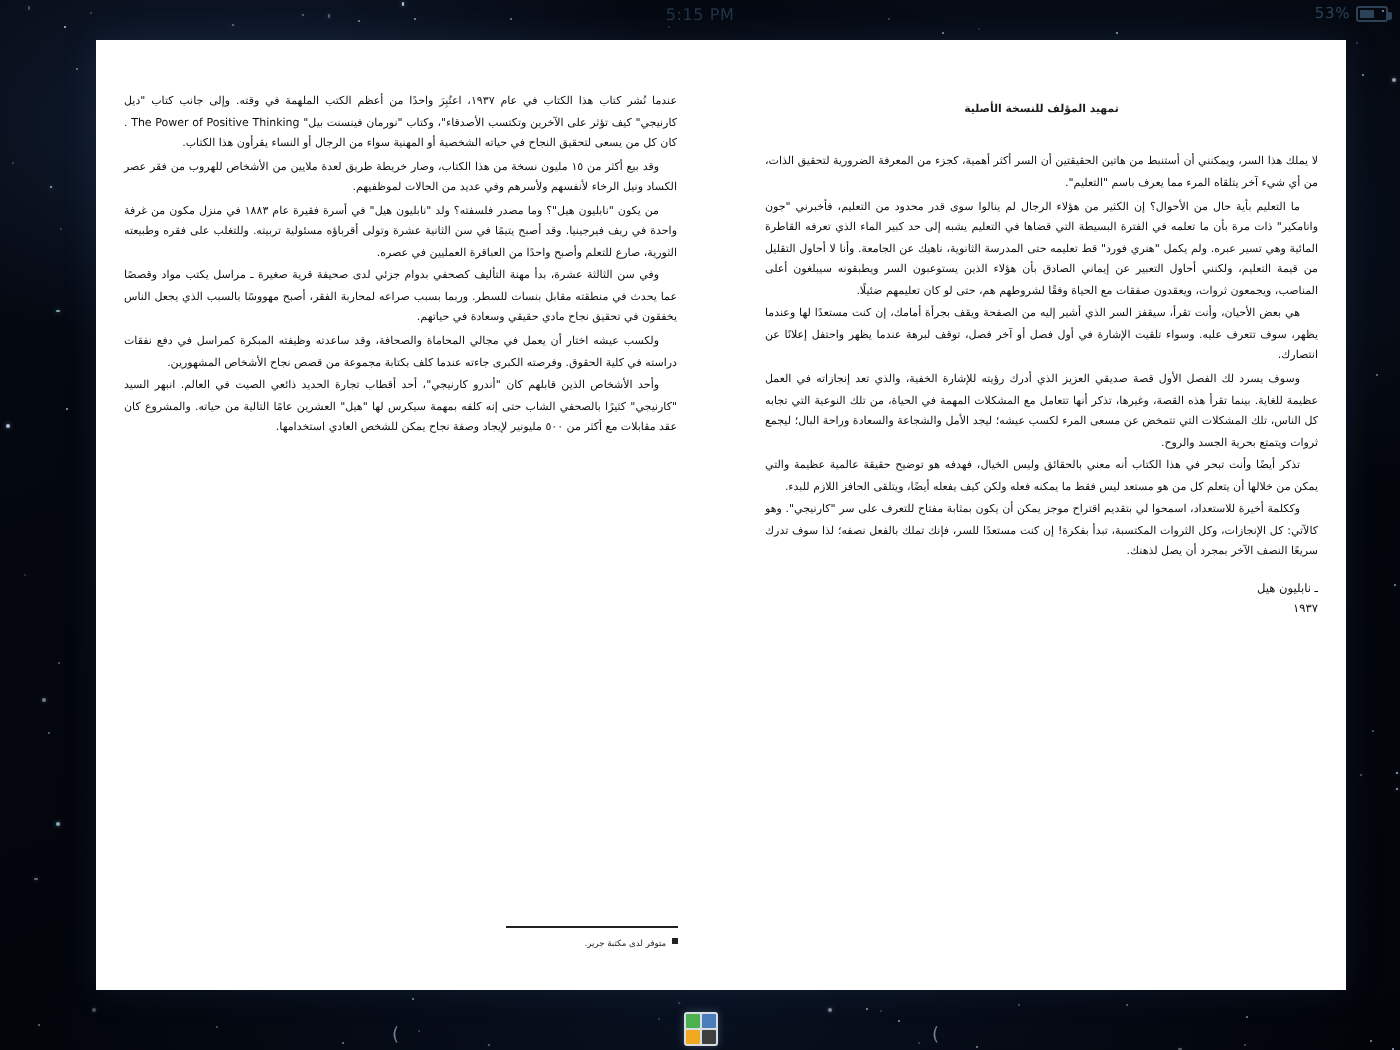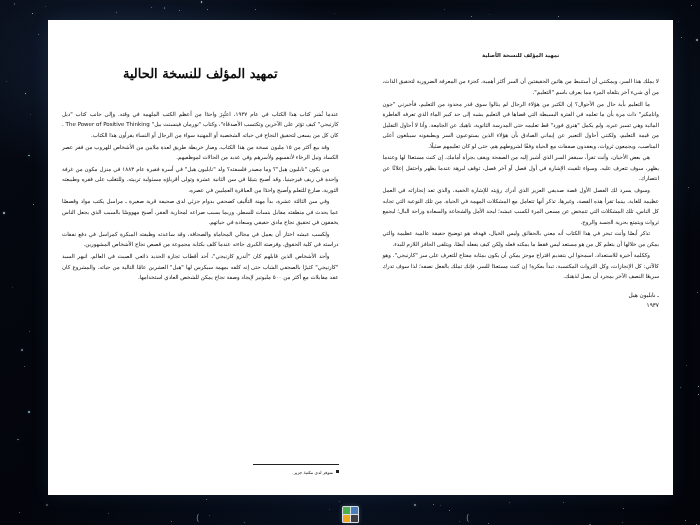--- a/index.html
+++ b/index.html
@@ -298,39 +298,47 @@
       <div class="star" style="left: 207px; top: 67.7px; width: 1px; height: 1px; opacity: 0.53; background: rgb(207, 226, 245);"></div>
       <div class="star" style="left: 2.8px; top: 211.9px; width: 2px; height: 2px; opacity: 0.84; background: rgb(207, 226, 245); box-shadow: rgba(180, 215, 255, 0.6) 0px 0px 2px;"></div>
       <div class="star" style="left: 488.6px; top: 14.3px; width: 1px; height: 1px; opacity: 0.21; background: rgb(159, 216, 232);"></div>
       <div class="star" style="left: 29px; top: 331.3px; width: 1px; height: 1px; opacity: 0.4; background: rgb(232, 238, 248);"></div>
       <div class="star" style="left: 38px; top: 34.4px; width: 1px; height: 1px; opacity: 0.55; background: rgb(207, 226, 245);"></div>
       <div class="star" style="left: 448.7px; top: 509.7px; width: 1px; height: 1px; opacity: 0.68; background: rgb(207, 226, 245);"></div>
       <div class="star" style="left: 57.1px; top: 65.5px; width: 1px; height: 1px; opacity: 0.18; background: rgb(207, 226, 245);"></div>
       <div class="star" style="left: 200.6px; top: 1.2px; width: 1.4px; height: 1.4px; opacity: 0.86; background: rgb(207, 226, 245); box-shadow: rgba(180, 215, 255, 0.6) 0px 0px 2px;"></div>
     </div>
 
+  <div id="statusbar">
+    <span id="clock">5:15 PM</span>
+    <span id="battery-area">
+      <span>53%</span>
+      <span id="battery-shell">
+        <span id="battery-fill" style="width: 53%;"></span>
+      </span>
+    </span>
+  </div>
 
   <div id="spread">
 
     <div class="page left">
       <div class="running-head">تمهيد المؤلف للنسخة الأصلية</div>
 
       <p class="body-text no-indent">لا يملك هذا السر، ويمكنني أن أستنبط من هاتين الحقيقتين أن السر أكثر أهمية، كجزء من المعرفة الضرورية لتحقيق الذات، من أي شيء آخر يتلقاه المرء مما يعرف باسم "التعليم".</p>
       <p class="body-text indent">ما التعليم بأية حال من الأحوال؟ إن الكثير من هؤلاء الرجال لم ينالوا سوى قدر محدود من التعليم، فأخبرني "جون وانامكير" ذات مرة بأن ما تعلمه في الفترة البسيطة التي قضاها في التعليم يشبه إلى حد كبير الماء الذي تعرفه القاطرة المائية وهي تسير عبره. ولم يكمل "هنري فورد" قط تعليمه حتى المدرسة الثانوية، ناهيك عن الجامعة. وأنا لا أحاول التقليل من قيمة التعليم، ولكنني أحاول التعبير عن إيماني الصادق بأن هؤلاء الذين يستوعبون السر ويطبقونه سيبلغون أعلى المناصب، ويجمعون ثروات، ويعقدون صفقات مع الحياة وفقًا لشروطهم هم، حتى لو كان تعليمهم ضئيلًا.</p>
       <p class="body-text indent">هي بعض الأحيان، وأنت تقرأ، سيقفز السر الذي أشير إليه من الصفحة ويقف بجرأة أمامك، إن كنت مستعدًا لها وعندما يظهر، سوف تتعرف عليه. وسواء تلقيت الإشارة في أول فصل أو آخر فصل، توقف لبرهة عندما يظهر واحتفل إعلانًا عن انتصارك.</p>
       <p class="body-text indent">وسوف يسرد لك الفصل الأول قصة صديقي العزيز الذي أدرك رؤيته للإشارة الخفية، والذي تعد إنجازاته في العمل عظيمة للغاية. بينما تقرأ هذه القصة، وغيرها، تذكر أنها تتعامل مع المشكلات المهمة في الحياة، من تلك النوعية التي تجابه كل الناس، تلك المشكلات التي تتمخض عن مسعى المرء لكسب عيشه؛ ليجد الأمل والشجاعة والسعادة وراحة البال؛ ليجمع ثروات ويتمتع بحرية الجسد والروح.</p>
       <p class="body-text indent">تذكر أيضًا وأنت تبحر في هذا الكتاب أنه معني بالحقائق وليس الخيال، فهدفه هو توضيح حقيقة عالمية عظيمة والتي يمكن من خلالها أن يتعلم كل من هو مستعد ليس فقط ما يمكنه فعله ولكن كيف يفعله أيضًا، ويتلقى الحافز اللازم للبدء.</p>
       <p class="body-text indent">وككلمة أخيرة للاستعداد، اسمحوا لي بتقديم اقتراح موجز يمكن أن يكون بمثابة مفتاح للتعرف على سر "كارنيجي". وهو كالآتي: كل الإنجازات، وكل الثروات المكتسبة، تبدأ بفكرة! إن كنت مستعدًا للسر، فإنك تملك بالفعل نصفه؛ لذا سوف تدرك سريعًا النصف الآخر بمجرد أن يصل لذهنك.</p>
 
       <div class="sign-off">ـ نابليون هيل</div>
       <div class="sign-year">١٩٣٧</div>
     </div>
 
     <div class="page right">
-      <h1 class="chapter-title">تمهيد المؤلف للنسخة الحالية</h1>
 
       <p class="body-text no-indent">عندما نُشر كتاب هذا الكتاب في عام ١٩٣٧، اعتُبِرَ واحدًا من أعظم الكتب الملهمة في وقته. وإلى جانب كتاب "ديل كارنيجي" كيف تؤثر على الآخرين وتكتسب الأصدقاء"، وكتاب "نورمان فينسنت بيل" The Power of Positive Thinking . كان كل من يسعى لتحقيق النجاح في حياته الشخصية أو المهنية سواء من الرجال أو النساء يقرأون هذا الكتاب.</p>
       <p class="body-text indent">وقد بيع أكثر من ١٥ مليون نسخة من هذا الكتاب، وصار خريطة طريق لعدة ملايين من الأشخاص للهروب من فقر عصر الكساد ونيل الرخاء لأنفسهم ولأسرهم وفي عديد من الحالات لموظفيهم.</p>
       <p class="body-text indent">من يكون "نابليون هيل"؟ وما مصدر فلسفته؟ ولد "نابليون هيل" في أسرة فقيرة عام ١٨٨٣ في منزل مكون من غرفة واحدة في ريف فيرجينيا. وقد أصبح يتيمًا في سن الثانية عشرة وتولى أقرباؤه مسئولية تربيته. وللتغلب على فقره وطبيعته الثورية، صارع للتعلم وأصبح واحدًا من العباقرة العمليين في عصره.</p>
       <p class="body-text indent">وفي سن الثالثة عشرة، بدأ مهنة التأليف كصحفي بدوام جزئي لدى صحيفة قرية صغيرة ـ مراسل يكتب مواد وقصصًا عما يحدث في منطقته مقابل بنسات للسطر. وربما بسبب صراعه لمحاربة الفقر، أصبح مهووسًا بالسبب الذي يجعل الناس يخفقون في تحقيق نجاح مادي حقيقي وسعادة في حياتهم.</p>
       <p class="body-text indent">ولكسب عيشه اختار أن يعمل في مجالي المحاماة والصحافة، وقد ساعدته وظيفته المبكرة كمراسل في دفع نفقات دراسته في كلية الحقوق. وفرصته الكبرى جاءته عندما كلف بكتابة مجموعة من قصص نجاح الأشخاص المشهورين.</p>
       <p class="body-text indent">وأحد الأشخاص الذين قابلهم كان "أندرو كارنيجي"، أحد أقطاب تجارة الحديد ذائعي الصيت في العالم. انبهر السيد "كارنيجي" كثيرًا بالصحفي الشاب حتى إنه كلفه بمهمة سيكرس لها "هيل" العشرين عامًا التالية من حياته. والمشروع كان عقد مقابلات مع أكثر من ٥٠٠ مليونير لإيجاد وصفة نجاح يمكن للشخص العادي استخدامها.</p>
 
       <div class="footnote-area">
         <div class="footnote-rule"></div>

